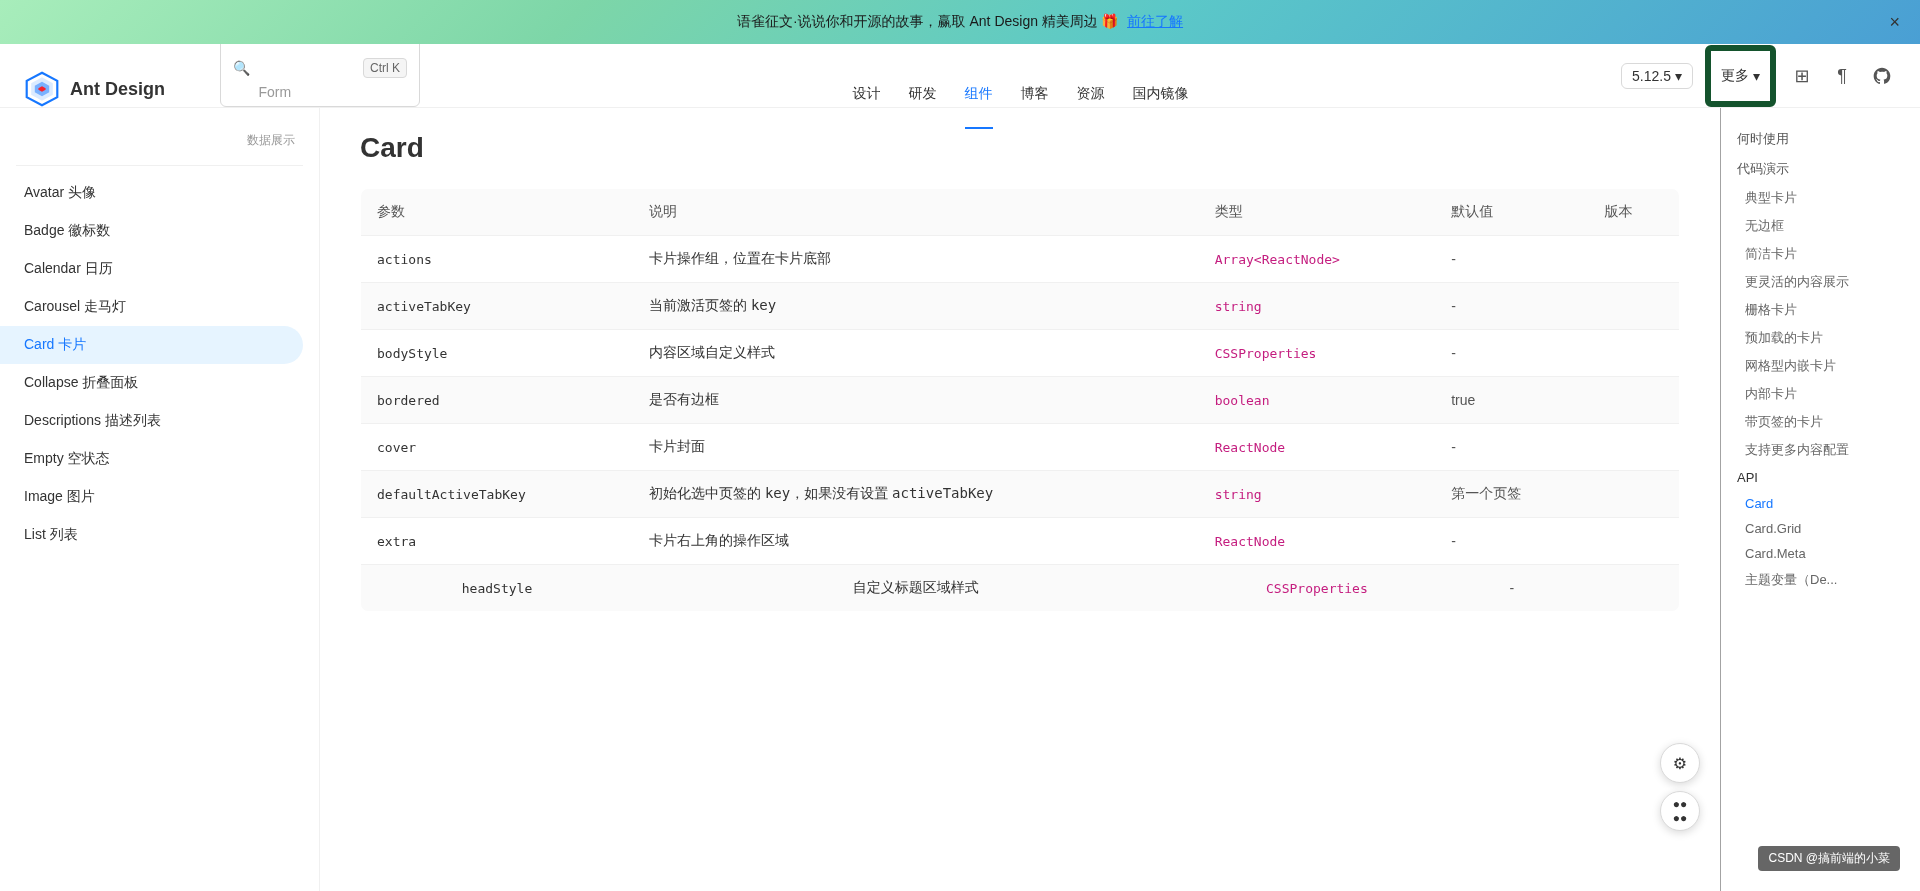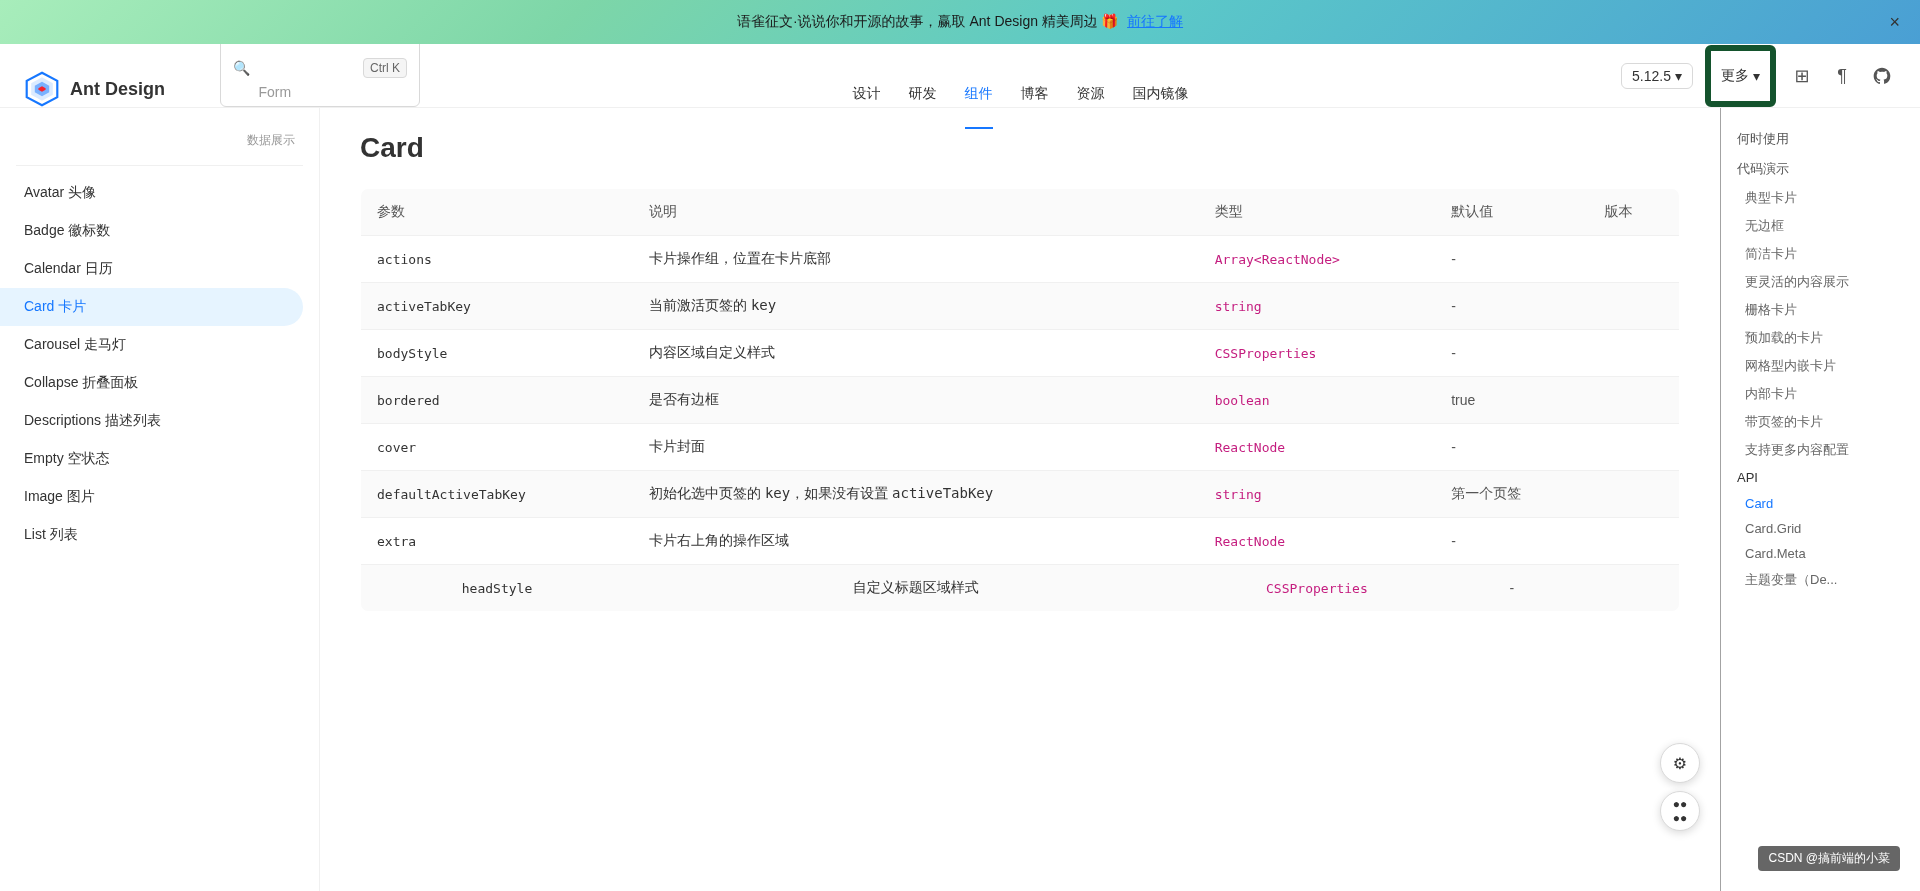--- a/index.html
+++ b/index.html
@@ -374,22 +374,22 @@
 </header>
 
 <div class="layout">
 
   <aside class="sidebar">
     <div class="sidebar-section-title">数据展示</div>
     <hr class="sidebar-divider">
     <div class="sidebar-item">Avatar 头像</div>
     <div class="sidebar-item">Badge 徽标数</div>
     <div class="sidebar-item">Calendar 日历</div>
+    <div class="sidebar-item">Carousel 走马灯</div>
     <div class="sidebar-item active">Card 卡片</div>
-    <div class="sidebar-item">Carousel 走马灯</div>
     <div class="sidebar-item">Collapse 折叠面板</div>
     <div class="sidebar-item">Descriptions 描述列表</div>
     <div class="sidebar-item">Empty 空状态</div>
     <div class="sidebar-item">Image 图片</div>
     <div class="sidebar-item">List 列表</div>
   </aside>
 
   <main class="main-content">
     <h1 class="page-title">Card</h1>
 

